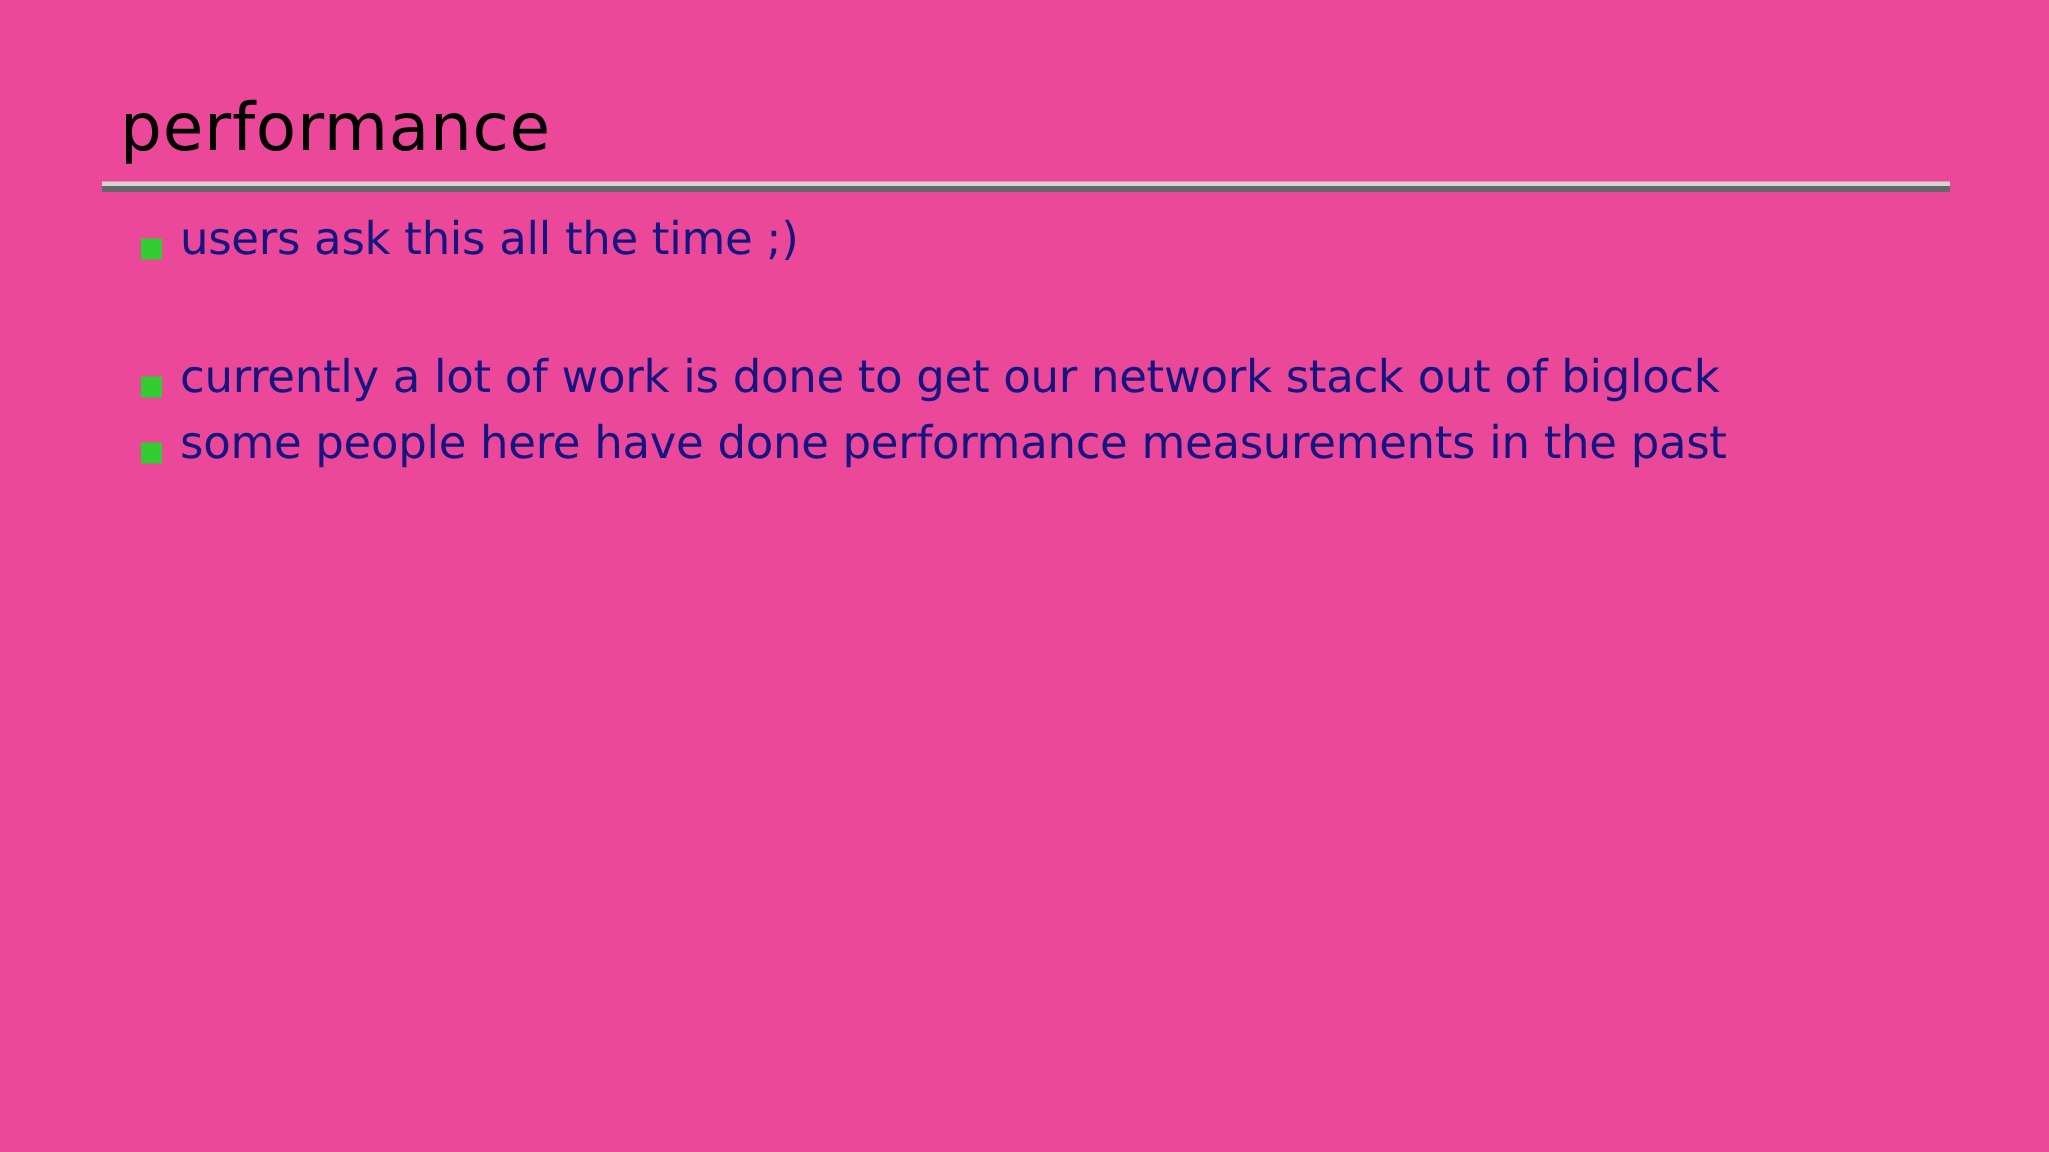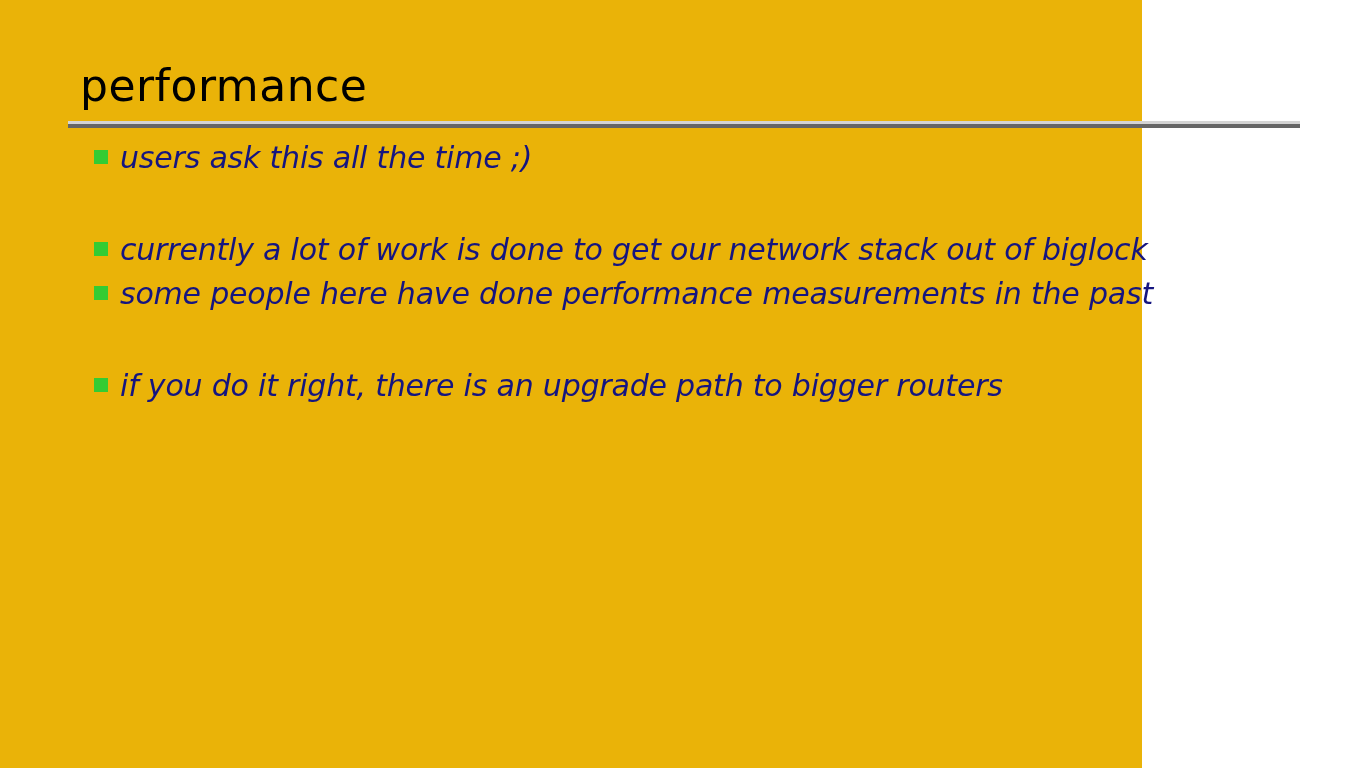--- a/index.html
+++ b/index.html
@@ -9,23 +9,23 @@
   }
   body {
     width: 1366px;
     height: 768px;
     overflow: hidden;
     font-family: "DejaVu Sans", sans-serif;
   }
 
   .slide {
     position: relative;
-    width: 1142px;
+    width: 1366px;
     height: 768px;
-    background: #eab308;
+    background: #ec4899;
   }
 
   
   .slide-title {
     position: absolute;
     left: 80px;
     top: 60px;
     font-family: "DejaVu Sans", sans-serif;
     font-size: 44px;
     line-height: 52px;
@@ -63,23 +63,22 @@
   
   .bullet-list {
     position: absolute;
     left: 94px;
     top: 138px;
     width: 1230px;
   }
 
   .bullet-row {
     display: flex;
-    align-items: flex-start;
+    align-items: center;
     height: 44px;
-    font-style: italic;
   }
   .bullet-row.gap-before {
     margin-top: 48px;
   }
 
   .bullet-marker {
     flex: 0 0 auto;
     width: 14px;
     height: 14px;
     background: #33cc33;
@@ -119,20 +118,16 @@
     <div class="bullet-row gap-before">
       <span class="bullet-marker"></span>
       <span class="bullet-text">currently a lot of work is done to get our network stack out of biglock</span>
     </div>
 
     <div class="bullet-row">
       <span class="bullet-marker"></span>
       <span class="bullet-text">some people here have done performance measurements in the past</span>
     </div>
 
-    <div class="bullet-row gap-before">
-      <span class="bullet-marker"></span>
-      <span class="bullet-text">if you do it right, there is an upgrade path to bigger routers</span>
-    </div>
 
   </div>
 
 </div>
 
 </body></html>

